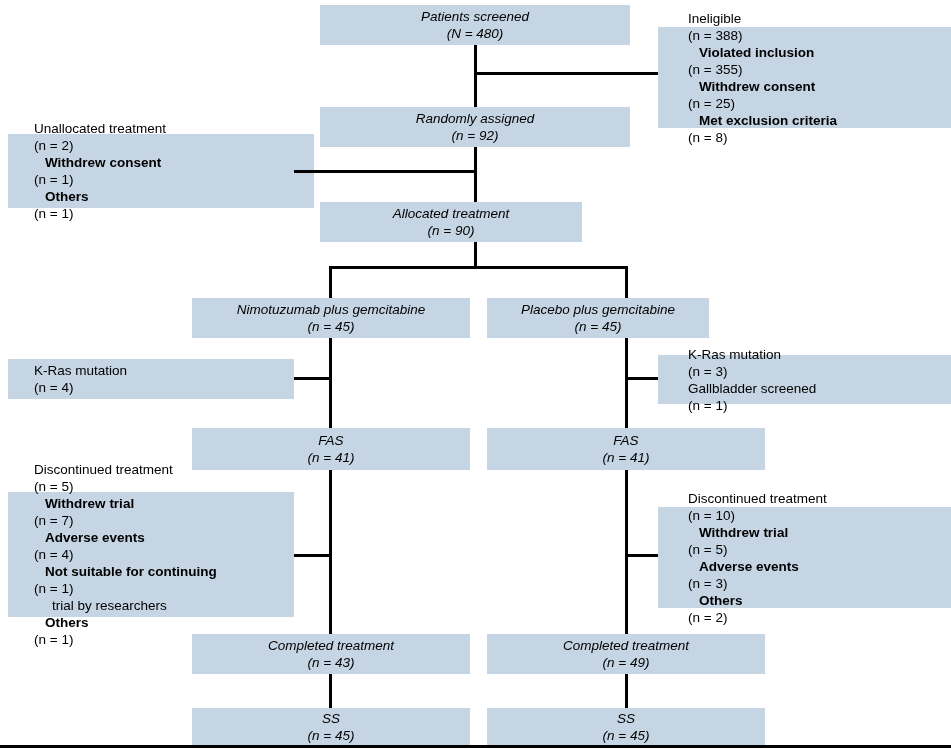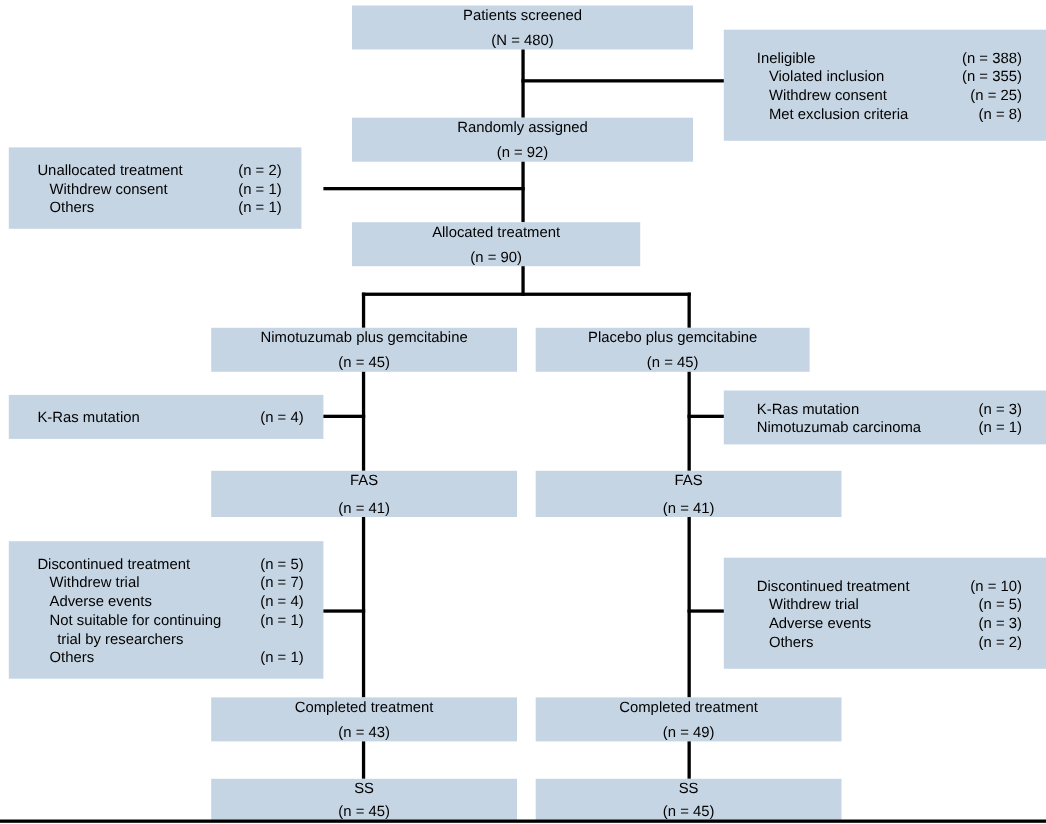--- a/index.html
+++ b/index.html
@@ -23,43 +23,45 @@
     box-sizing: border-box;
     color: #000000;
     font-size: 13.5px;
     line-height: 17px;
   }
   .box.center {
     text-align: center;
     display: flex;
     flex-direction: column;
     align-items: center;
-    justify-content: space-between;
+    justify-content: center;
+    font-style: italic;
   }
   .box.center .ln {
     white-space: nowrap;
   }
   .box.listbox {
     display: flex;
     flex-direction: column;
     justify-content: center;
   }
   .row {
     display: flex;
     align-items: baseline;
     white-space: nowrap;
+    flex-direction: column;
   }
   .row .lbl {
     flex: 1 1 auto;
   }
   .row .num {
     flex: 0 0 auto;
     text-align: right;
   }
-  .indent1 .lbl { padding-left: 11px; }
+  .indent1 .lbl { padding-left: 11px; font-weight: bold; }
   .indent2 .lbl { padding-left: 18px; }
   .pad-l { padding-left: 26px; padding-right: 18px; }
   .pad-r { padding-left: 30px; padding-right: 22px; }
   .line {
     position: absolute;
     background: #000000;
   }
   .vline { width: 3px; }
   .hline { height: 3px; }
   .bottom-rule {
@@ -101,21 +103,21 @@
 
   <div class="line vline" style="left:474px; top:45px; height:62px;"></div>
 
   <div class="line hline" style="left:474px; top:72px; width:184px;"></div>
 
   <div class="box center" style="left:320px; top:107px; width:310px; height:40px;">
     <div class="ln">Randomly assigned</div>
     <div class="ln">(n = 92)</div>
   </div>
 
-  <div class="box listbox pad-l" style="left:8px; top:134px; width:266px; height:74px;">
+  <div class="box listbox pad-l" style="left:8px; top:134px; width:306px; height:74px;">
     <div class="row">
       <span class="lbl">Unallocated treatment</span>
       <span class="num">(n = 2)</span>
     </div>
     <div class="row indent1">
       <span class="lbl">Withdrew consent</span>
       <span class="num">(n = 1)</span>
     </div>
     <div class="row indent1">
       <span class="lbl">Others</span>
@@ -134,21 +136,21 @@
 
   <div class="line vline" style="left:474px; top:242px; height:27px;"></div>
   <div class="line hline" style="left:329px; top:266px; width:299px;"></div>
   <div class="line vline" style="left:329px; top:266px; height:32px;"></div>
   <div class="line vline" style="left:625px; top:266px; height:32px;"></div>
 
   <div class="box center" style="left:192px; top:298px; width:278px; height:40px;">
     <div class="ln">Nimotuzumab plus gemcitabine</div>
     <div class="ln">(n = 45)</div>
   </div>
-  <div class="box center" style="left:487px; top:298px; width:249px; height:40px;">
+  <div class="box center" style="left:487px; top:298px; width:222px; height:40px;">
     <div class="ln">Placebo plus gemcitabine</div>
     <div class="ln">(n = 45)</div>
   </div>
 
   <div class="line vline" style="left:329px; top:338px; height:90px;"></div>
   <div class="line vline" style="left:625px; top:338px; height:90px;"></div>
 
   <div class="box listbox pad-l" style="left:8px; top:359px; width:286px; height:40px;">
     <div class="row">
       <span class="lbl">K-Ras mutation</span>
@@ -156,21 +158,21 @@
     </div>
   </div>
   <div class="line hline" style="left:294px; top:377px; width:38px;"></div>
 
   <div class="box listbox pad-r" style="left:658px; top:355px; width:293px; height:49px;">
     <div class="row">
       <span class="lbl">K-Ras mutation</span>
       <span class="num">(n = 3)</span>
     </div>
     <div class="row">
-      <span class="lbl">Nimotuzumab carcinoma</span>
+      <span class="lbl">Gallbladder screened</span>
       <span class="num">(n = 1)</span>
     </div>
   </div>
   <div class="line hline" style="left:625px; top:377px; width:33px;"></div>
 
   <div class="box center" style="left:192px; top:428px; width:278px; height:42px;">
     <div class="ln">FAS</div>
     <div class="ln">(n = 41)</div>
   </div>
   <div class="box center" style="left:487px; top:428px; width:278px; height:42px;">

